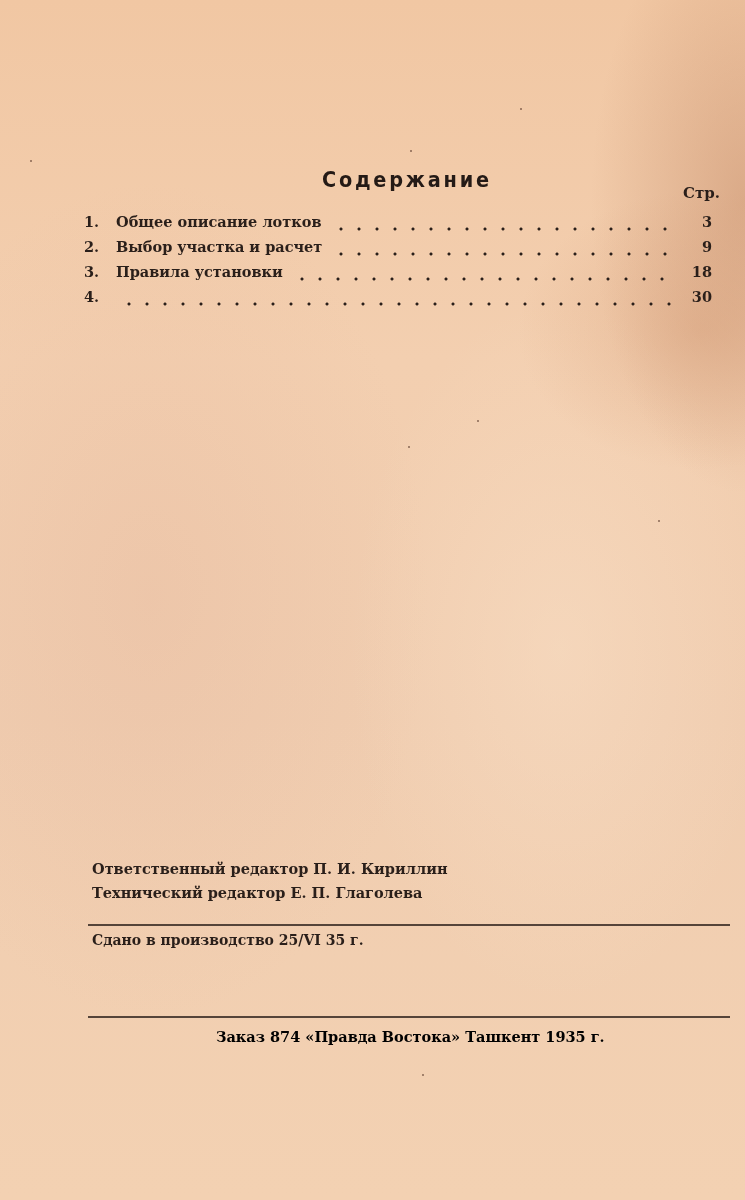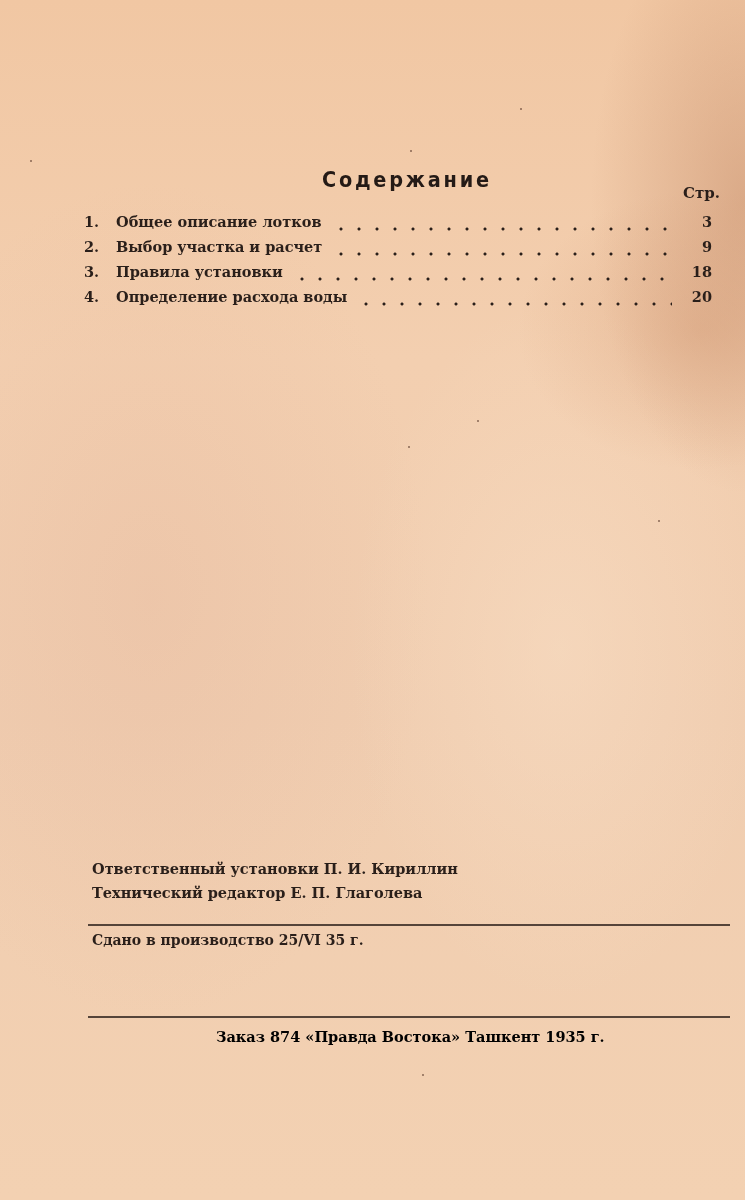--- a/index.html
+++ b/index.html
@@ -82,28 +82,27 @@
       <span class="toc-page">9</span>
     </div>
     <div class="toc-row">
       <span class="toc-num">3.</span>
       <span class="toc-label">Правила установки</span>
       <span class="toc-leader"></span>
       <span class="toc-page">18</span>
     </div>
     <div class="toc-row">
       <span class="toc-num">4.</span>
-      <span class="toc-label">Определение расхода воды</span>
       <span class="toc-leader"></span>
-      <span class="toc-page">20</span>
+      <span class="toc-page">30</span>
     </div>
   </div>
 
   <div class="imprint">
-    <div class="line">Ответственный установки П. И. Кириллин</div>
+    <div class="line">Ответственный редактор П. И. Кириллин</div>
     <div class="line">Технический редактор Е. П. Глаголева</div>
   </div>
 
   <div class="rule r1"></div>
 
   <div class="prod">
     <div class="line">Сдано в производство 25/VI 35 г.</div>
   </div>
 
   <div class="rule r2"></div>

